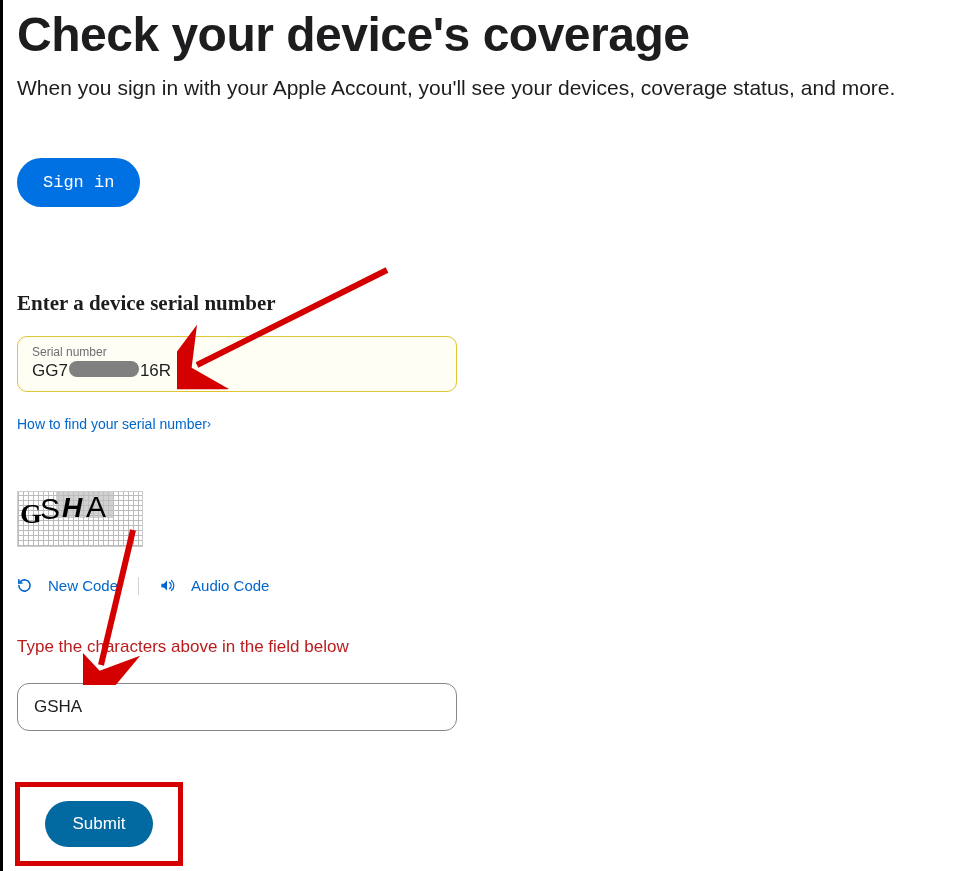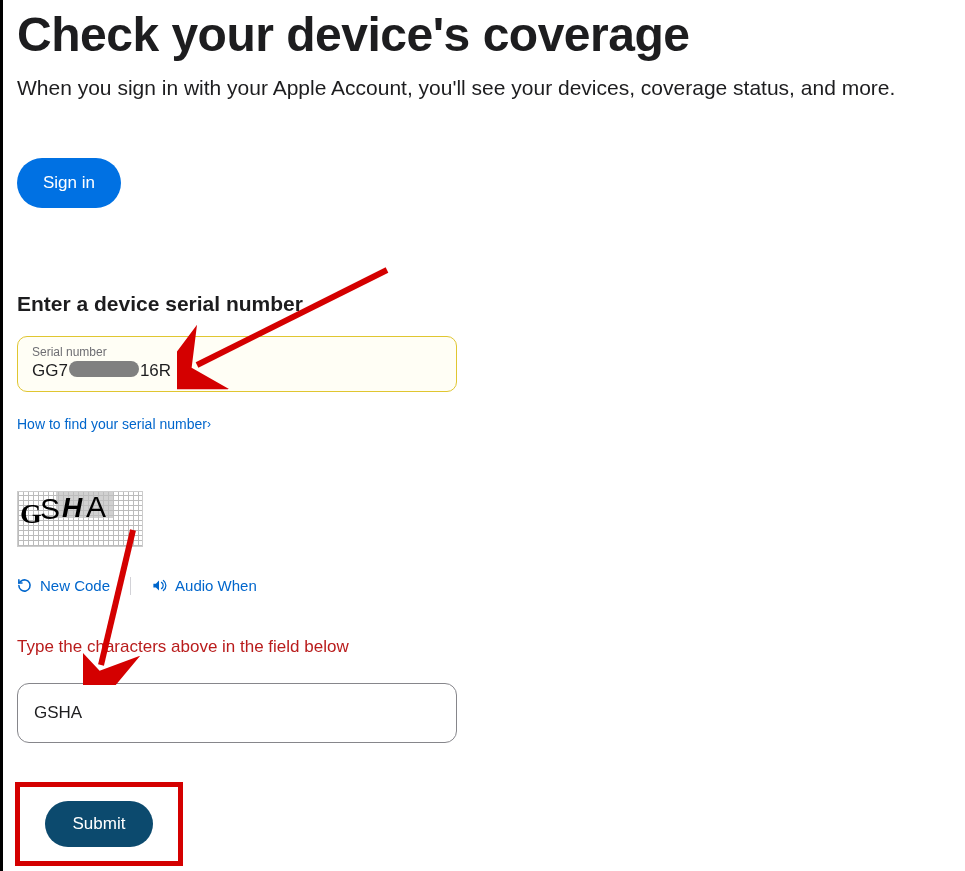--- a/index.html
+++ b/index.html
@@ -31,25 +31,27 @@
       display: inline-block;
       background: #0071e3;
       color: #fff;
       border: none;
       border-radius: 25px;
       padding: 15px 26px;
       font-size: 17px;
       font-weight: 400;
       margin-top: 58px;
       cursor: pointer;
+      font-family: Liberation Mono, monospace;
     }
     .section-label {
       font-size: 21px;
       font-weight: 700;
       margin-top: 84px;
+      font-family: Liberation Serif, serif;
     }
     .serial-field {
       margin-top: 20px;
       width: 440px;
       border: 1px solid #e0c631;
       background: #fffef5;
       border-radius: 10px;
       padding: 8px 14px 10px 14px;
       position: relative;
     }
@@ -125,60 +127,60 @@
     .captcha-box span { z-index: 1; }
     .captcha-actions {
       margin-top: 30px;
       display: flex;
       align-items: center;
       gap: 20px;
     }
     .captcha-link {
       display: inline-flex;
       align-items: center;
-      gap: 8px;
+      gap: 16px;
       color: #0066cc;
       font-size: 15px;
       cursor: pointer;
       background: none;
       border: none;
       padding: 0;
     }
     .divider-v {
       width: 1px; height: 18px; background: #d2d2d7;
     }
     .instruction {
       font-size: 17px;
       margin-top: 42px;
       color: #b91c1c;
     }
     .captcha-input {
       margin-top: 26px;
       width: 440px;
-      height: 60px;
+      height: 48px;
       border: 1px solid #86868b;
       border-radius: 12px;
       padding: 0 16px;
       font-size: 17px;
       color: #1d1d1f;
       font-family: inherit;
     }
     .submit-wrap {
       position: absolute;
       left: 12px;
       top: 782px;
       width: 168px;
       height: 84px;
       border: 5px solid #d40000;
       display: flex;
       align-items: center;
       justify-content: center;
     }
     .submit-btn {
-      background: #0c4a6e;
+      background: #0369a1;
       color: #fff;
       border: none;
       border-radius: 25px;
       padding: 13px 28px;
       font-size: 17px;
       cursor: pointer;
     }
     
     .arrow1 {
       position: absolute;
@@ -238,21 +240,21 @@
   </button>
   <div class="divider-v"></div>
   <button class="captcha-link">
     <span class="audio-icon">
       <svg width="16" height="15" viewBox="0 0 24 24" fill="#0066cc">
           <path d="M3 9v6h4l5 5V4L7 9H3z"></path>
           <path d="M16 7a6 6 0 0 1 0 10" fill="none" stroke="#0066cc" stroke-width="2" stroke-linecap="round"></path>
           <path d="M19 4a10 10 0 0 1 0 16" fill="none" stroke="#0066cc" stroke-width="2" stroke-linecap="round"></path>
         </svg>
     </span>
-    <span>Audio When</span>
+    <span>Audio Code</span>
   </button>
 </div>
 
 <p class="instruction">Type the characters above in the field below</p>
 
 <input class="captcha-input" type="text" value="GSHA" style="">
 
 <div class="submit-wrap">
   <button class="submit-btn">Submit</button>
 </div>

